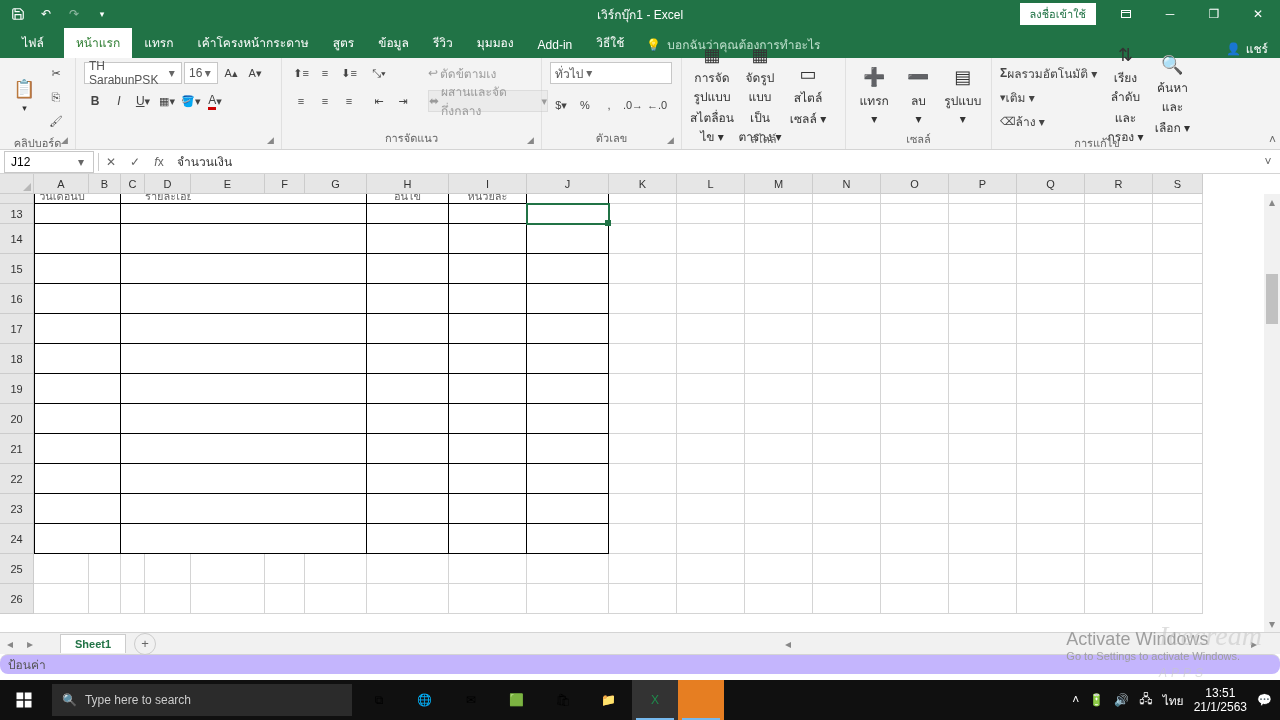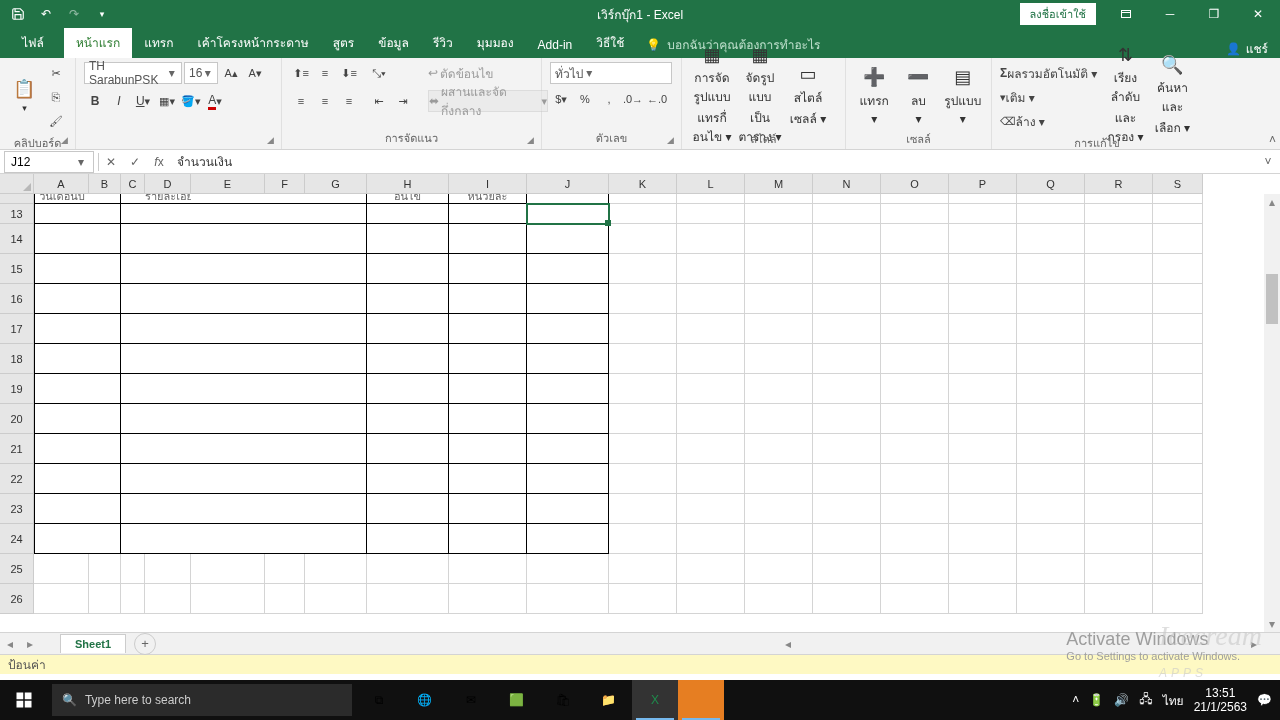--- a/index.html
+++ b/index.html
@@ -54,21 +54,21 @@
 .vthumb-top{position:absolute;top:0;width:16px;height:16px;background:#f1f1f1;display:flex;align-items:center;justify-content:center;color:#888;}
 .vthumb{position:absolute;top:80px;width:12px;left:2px;height:50px;background:#c1c1c1;}
 .vthumb-bot{position:absolute;bottom:0;width:16px;height:16px;display:flex;align-items:center;justify-content:center;color:#888;}
 .sheet-tabs{height:22px;background:#f1f1f1;border-top:1px solid #d4d4d4;display:flex;align-items:center;position:relative;}
 .tab-nav{width:20px;text-align:center;color:#888;}
 .sheet-tab{padding:3px 14px;background:#fff;border:1px solid #ccc;border-bottom:none;font-size:11px;font-weight:bold;color:#217346;}
 .new-sheet{width:22px;height:22px;display:flex;align-items:center;justify-content:center;color:#666;border:1px solid #ccc;border-radius:50%;margin-left:8px;font-size:13px;}
 .hscroll{position:absolute;right:18px;left:780px;height:14px;background:#f1f1f1;display:flex;align-items:center;}
 .hbtn{width:16px;text-align:center;color:#888;}
 .htrack{flex:1;background:#f1f1f1;}
-.status-bar{height:20px;background:#fef9c3;border-top:1px solid #d4d4d4;display:flex;align-items:center;padding:0 8px;font-size:11px;color:#555;}
+.status-bar{height:20px;background:#c4b5fd;border-top:1px solid #d4d4d4;display:flex;align-items:center;padding:0 8px;font-size:11px;color:#555;border-radius:8px;}
 .watermark{position:absolute;right:40px;bottom:58px;color:#9e9e9e;text-align:left;pointer-events:none;}
 .watermark .t1{font-size:18px;}
 .watermark .t2{font-size:11px;}
 .script-logo{position:absolute;right:18px;bottom:36px;font-family:cursive;font-size:28px;color:rgba(200,200,200,.6);font-style:italic;pointer-events:none;}
 .taskbar{position:absolute;bottom:0;left:0;right:0;height:40px;background:#101010;display:flex;align-items:center;}
 .tb-btn{width:48px;height:40px;display:flex;align-items:center;justify-content:center;color:#fff;}
 .search-box{flex:0 0 300px;height:32px;background:#2b2b2b;display:flex;align-items:center;color:#ccc;padding:0 10px;gap:8px;margin:0 4px;}
 .tb-icons{display:flex;}
 .tb-app{width:46px;height:40px;display:flex;align-items:center;justify-content:center;position:relative;}
 .tb-app.active{background:#333;}
@@ -190,31 +190,31 @@
           <div class="ribbon-btn">≡</div>
           <div class="ribbon-btn">≡</div>
           <div class="ribbon-btn">≡</div>
           <div class="ribbon-btn" style="margin-left:6px;">⇤</div>
           <div class="ribbon-btn">⇥</div>
         </div>
       </div>
       <div class="stack disabled-ctl" style="margin-left:10px;gap:6px;">
         <div class="row ribbon-btn" style="width:120px;justify-content:flex-start;">
             <span>↩</span> 
-            <span>ตัดข้อนไข</span>
+            <span>ตัดข้ตามเง</span>
           </div>
         <div class="row ribbon-btn" style="width:120px;justify-content:flex-start;background:#e4e4e4;border:1px solid #c7c7c7;"><span>⬌</span> <span>ผสานและจัดกึ่งกลาง</span> ▾</div>
       </div>
     </div>
     <div class="group-label">การจัดแนว</div>
     <div class="group-launcher">◢</div>
   </div>
 
   <div class="group" style="width:140px;">
-    <div class="group-body stack" style="gap:4px;">
+    <div class="group-body stack" style="gap:10px;">
       <div class="combo" style="width:122px;">
           <span>ทั่วไป</span>
           <span class="dd">▾</span>
         </div>
       <div class="row">
         <div class="ribbon-btn">$▾</div>
         <div class="ribbon-btn">%</div>
         <div class="ribbon-btn">,</div>
         <div class="ribbon-btn">.0→</div>
         <div class="ribbon-btn">←.0</div>
@@ -222,21 +222,21 @@
     </div>
     <div class="group-label">ตัวเลข</div>
     <div class="group-launcher">◢</div>
   </div>
 
   <div class="group" style="width:164px;">
     <div class="group-body">
       <div class="big-btn">
           <div class="ic">▦</div>
           <span>การจัดรูปแบบ</span>
-          <span>แทรกื่อนไข ▾</span>
+          <span>สไตลื่อนไข ▾</span>
         </div>
       <div class="big-btn">
           <div class="ic">▦</div>
           <span>จัดรูปแบบ</span>
           <span>เป็นตาราง ▾</span>
         </div>
       <div class="big-btn">
           <div class="ic">▭</div>
           <span>สไตล์</span>
           <span>เซลล์ ▾</span>

